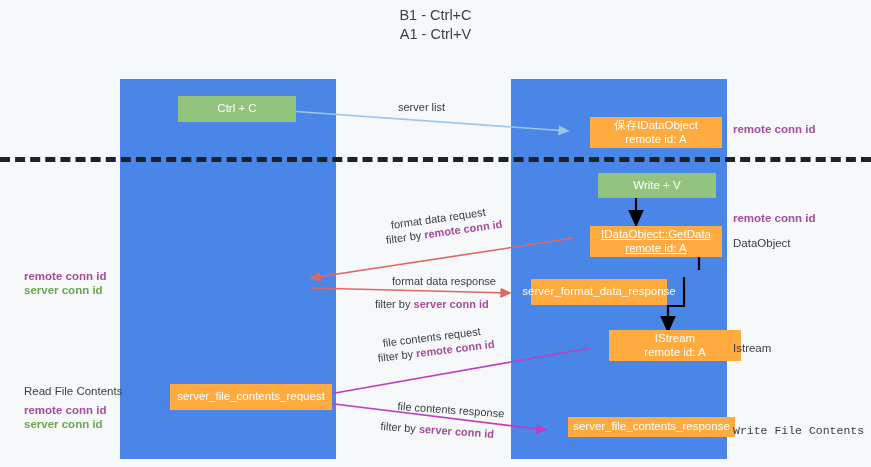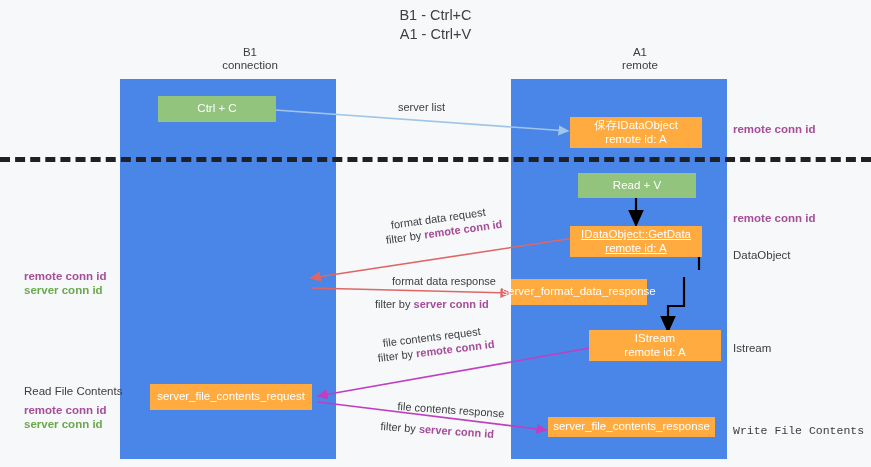--- a/index.html
+++ b/index.html
@@ -49,20 +49,21 @@
     display: flex;
     align-items: center;
     justify-content: center;
     text-align: center;
     color: #ffffff;
     font-size: 11.5px;
     line-height: 13.5px;
     white-space: pre-line;
     box-sizing: border-box;
     padding: 2px 12px;
+    margin-left: 20px;
   }
   .node.green { background: #93c47d; }
   .node.orange { background: #ffab40; }
 
   
   .side-label {
     font-size: 11.5px;
     color: #3c4043;
     line-height: 14px;
     white-space: pre-line;
@@ -94,24 +95,20 @@
   }
 </style>
 </head>
 <body>
 
 <div id="canvas">
 
   <div class="abs title">B1 - Ctrl+C
 A1 - Ctrl+V</div>
 
-  <div class="abs lane-head" style="left:150px; top:46px; width:200px;">B1
-connection</div>
-  <div class="abs lane-head" style="left:540px; top:46px; width:200px;">A1
-remote</div>
 
   <div class="abs lane" style="left:120px; top:79px; width:216px; height:380px;"></div>
   <div class="abs lane" style="left:511px; top:79px; width:216px; height:380px;"></div>
 
   <svg class="overlay" viewBox="0 0 871 467">
     <defs>
       <marker id="ah-blue" markerWidth="7" markerHeight="7" refX="6" refY="3.2" orient="auto">
         <path d="M0,0 L7,3.2 L0,6.4 z" fill="#9fc5e8"></path>
       </marker>
       <marker id="ah-red" markerWidth="7" markerHeight="7" refX="6" refY="3.2" orient="auto">
@@ -144,21 +141,21 @@
     <rect x="719" y="119" width="3" height="13" fill="#4a86e8"></rect>
   </svg>
 
   <div class="abs divider"></div>
 
   <div class="abs node green" style="left:158px; top:96px; width:118px; height:26px;">Ctrl + C</div>
 
   <div class="abs node orange" style="left:570px; top:117px; width:132px; height:31px;">保存IDataObject
 remote id: A</div>
 
-  <div class="abs node green" style="left:578px; top:173px; width:118px; height:25px;">Read + V</div>
+  <div class="abs node green" style="left:578px; top:173px; width:118px; height:25px;">Write + V</div>
 
   <div class="abs node orange" style="left:570px; top:226px; width:132px; height:31px;text-decoration:underline;">IDataObject::GetData
 remote id: A</div>
 
 
   <div class="abs node orange" style="left:511px; top:279px; width:136px; height:26px;">server_format_data_response</div>
 
   <div class="abs node orange" style="left:589px; top:330px; width:132px; height:31px;">IStream
 remote id: A</div>
 
@@ -177,21 +174,21 @@
   <div class="abs edge-label" style="left:382px; top:336px; transform:rotate(-7deg); transform-origin:left top;">file contents request</div>
   <div class="abs edge-label" style="left:377px; top:351px; transform:rotate(-7deg); transform-origin:left top;"><span>filter by </span><span class="hl-purple">remote conn id</span></div>
 
   <div class="abs edge-label" style="left:398px; top:399px; transform:rotate(4deg); transform-origin:left top;">file contents response</div>
   <div class="abs edge-label" style="left:381px; top:419px; transform:rotate(4deg); transform-origin:left top;"><span>filter by </span><span class="hl-purple">server conn id</span></div>
 
   <div class="abs side-label conn-purple" style="left:733px; top:122px;">remote conn id</div>
 
   <div class="abs side-label conn-purple" style="left:733px; top:211px;">remote conn id</div>
 
-  <div class="abs side-label" style="left:733px; top:236px;margin-top:12px;">DataObject</div>
+  <div class="abs side-label" style="left:733px; top:236px;">DataObject</div>
 
   <div class="abs side-label" style="left:733px; top:341px;">Istream</div>
 
   <div class="abs side-label" style="left:733px; top:424px;font-family:Liberation Mono, monospace;">Write File Contents</div>
 
   <div class="abs side-label conn-purple" style="left:24px; top:269px;">remote conn id</div>
   <div class="abs side-label conn-green" style="left:24px; top:283px;">server conn id</div>
 
   <div class="abs side-label" style="left:24px; top:384px;">Read File Contents</div>
   <div class="abs side-label conn-purple" style="left:24px; top:403px;">remote conn id</div>

